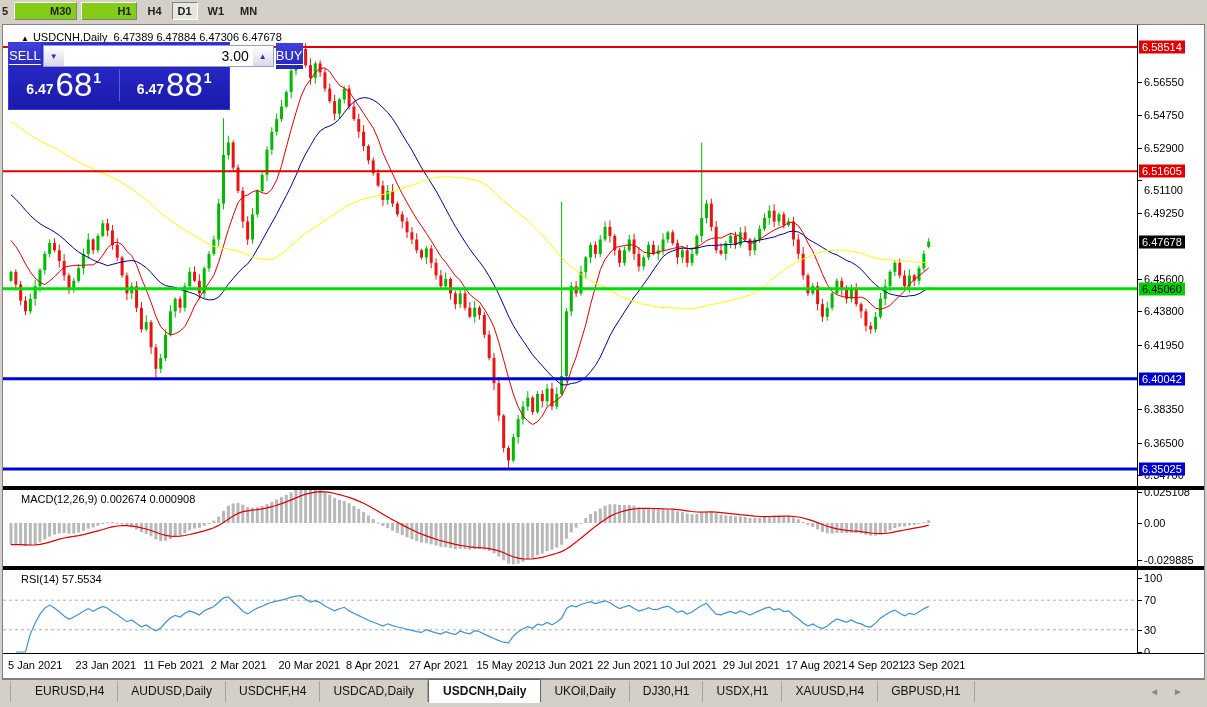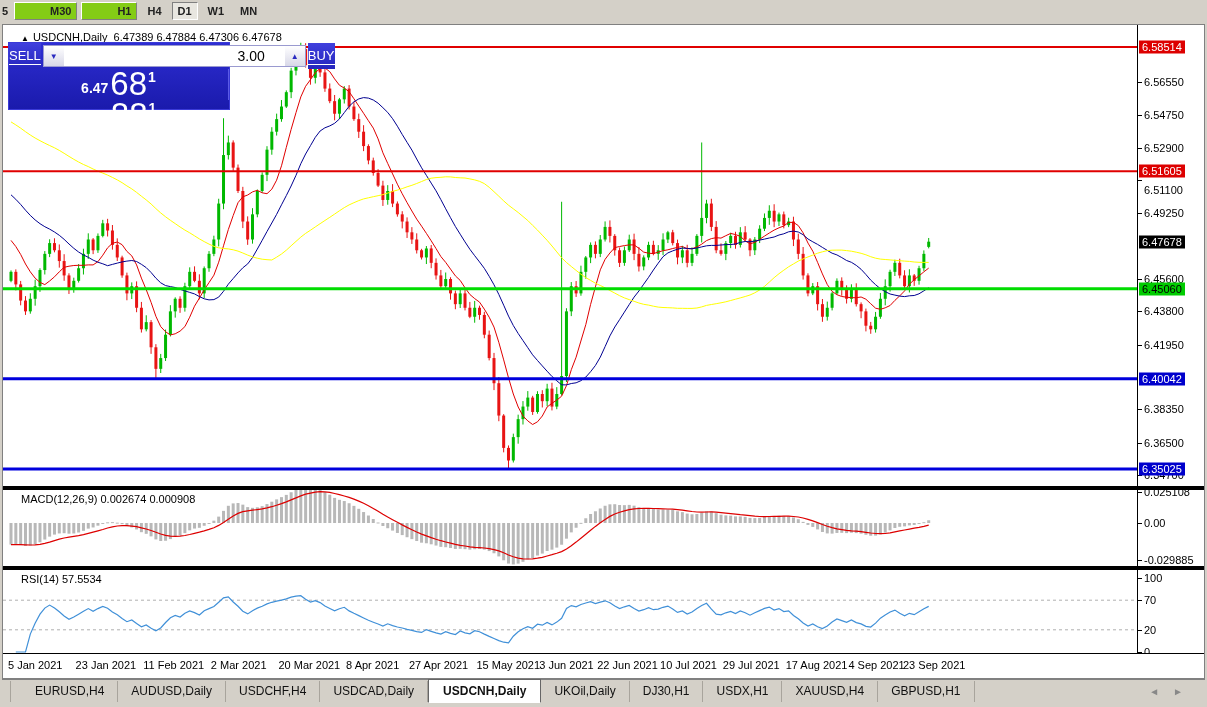--- a/index.html
+++ b/index.html
@@ -49,22 +49,22 @@
   .tp-row1{display:flex;height:26px;align-items:stretch;}
   .tp-btn{
     width:56px;display:flex;align-items:center;justify-content:center;
     background:linear-gradient(#4040dd,#2525bd);font-size:13px;color:#fff;cursor:pointer;
   }
   .tp-btn span{border-bottom:1px solid #fff;padding-bottom:1px;}
   .tp-spin{flex:1;display:flex;margin:2px 2px;background:#f4f4f8;border:1px solid #9a9ad0;box-sizing:border-box;}
   .tp-spin-btn{width:20px;display:flex;align-items:center;justify-content:center;
     background:linear-gradient(#ffffff,#d8d8e8);color:#2a2ac0;font-size:8px;cursor:pointer;}
   .tp-spin-val{flex:1;border:none;background:#fff;text-align:right;font-size:14px;color:#000;
-    font-family:"Liberation Sans",sans-serif;padding:0 20px;min-width:0;}
-  .tp-row2{display:flex;height:32px;flex-direction:column;}
+    font-family:"Liberation Sans",sans-serif;padding:0 4px;min-width:0;}
+  .tp-row2{display:flex;height:32px;}
   .tp-price{flex:1;display:flex;align-items:flex-end;justify-content:center;padding-bottom:1px;}
   .tp-price:first-child{border-right:1px solid #5a5ae6;}
   .tp-small{font-size:14px;font-weight:bold;margin:0 2px 3px 0;}
   .tp-big{font-size:33px;line-height:30px;}
   .tp-sup{font-size:14px;font-weight:bold;margin:0 0 14px 1px;}
   
   .date-axis{position:absolute;left:0;width:1201px;height:24px;background:#fff;border-top:1px solid #000;box-sizing:border-box;}
   .date-label{position:absolute;top:5px;font-size:11px;color:#000;white-space:nowrap;}
   
   .tabbar{
@@ -767,21 +767,21 @@
           <line x1="0" x2="1134" y1="59.8" y2="59.8" stroke="#b0b0b0" stroke-width="1" stroke-dasharray="3,3"></line>
           <polyline points="12.8,82.0 17.7,82.0 22.5,82.0 27.3,64.1 32.1,53.2 37.0,44.2 41.8,38.1 46.6,35.1 51.5,38.1 56.3,41.8 61.1,45.9 66.0,49.3 70.8,47.0 75.6,44.2 80.5,41.3 85.3,38.6 90.1,41.3 94.9,38.6 99.8,36.5 104.6,38.3 109.4,41.9 114.3,44.8 119.1,48.5 123.9,51.7 128.8,50.0 133.6,53.6 138.4,56.8 143.2,54.9 148.1,58.3 152.9,60.7 157.7,58.0 162.6,52.5 167.4,47.8 172.2,45.5 177.1,47.0 181.9,43.2 186.7,40.9 191.5,42.6 196.4,45.0 201.2,40.7 206.0,38.6 210.9,36.5 215.7,32.2 220.5,27.8 225.3,26.9 230.2,32.0 235.0,36.3 239.8,41.2 244.7,43.9 249.5,40.7 254.3,38.1 259.2,36.3 264.0,33.9 268.8,32.3 273.6,31.2 278.5,30.1 283.3,28.9 288.1,27.2 293.0,26.2 297.8,25.7 302.6,29.3 307.5,32.0 312.3,30.6 317.1,32.6 321.9,36.0 326.8,38.5 331.6,40.9 336.4,38.8 341.3,37.3 346.1,40.9 350.9,43.3 355.8,45.6 360.6,48.0 365.4,50.3 370.3,52.2 375.1,54.0 379.9,56.0 384.7,53.8 389.6,55.6 394.4,57.0 399.2,58.0 404.1,59.4 408.9,60.3 413.7,61.6 418.6,62.4 423.4,59.6 428.2,61.4 433.0,62.9 437.9,64.1 442.7,61.7 447.5,63.4 452.4,64.6 457.2,61.0 462.0,62.8 466.9,63.8 471.7,60.7 476.5,61.7 481.3,64.1 486.2,66.4 491.0,68.5 495.8,70.6 500.7,72.2 505.5,72.8 510.3,66.2 515.2,61.7 520.0,58.7 524.8,56.7 529.6,58.3 534.5,54.2 539.3,55.2 544.1,52.4 549.0,54.9 553.8,52.1 558.6,48.3 563.5,38.4 568.3,35.6 573.1,36.9 577.9,34.5 582.8,33.0 587.6,31.7 592.4,33.6 597.3,32.1 602.1,30.8 606.9,32.8 611.8,36.0 616.6,38.6 621.4,36.8 626.2,35.4 631.1,38.5 635.9,41.1 640.7,39.7 645.6,37.7 650.4,39.7 655.2,39.1 660.0,37.3 664.9,36.1 669.7,38.9 674.5,42.4 679.4,41.0 684.2,44.0 689.0,42.0 693.9,38.5 698.7,35.5 703.5,33.3 708.4,39.2 713.2,44.2 718.0,44.9 722.8,42.8 727.7,41.4 732.5,43.5 737.3,41.0 742.2,42.7 747.0,45.2 751.8,42.8 756.6,40.6 761.5,38.4 766.3,37.1 771.1,40.1 776.0,38.6 780.8,41.6 785.6,40.8 790.5,45.5 795.3,48.8 800.1,53.0 805.0,56.0 809.8,54.0 814.6,56.8 819.4,58.6 824.3,56.0 829.1,52.0 833.9,48.9 838.8,50.6 843.6,52.3 848.4,49.9 853.3,52.6 858.1,53.9 862.9,56.4 867.7,57.0 872.6,53.1 877.4,48.2 882.2,45.1 887.1,42.0 891.9,40.1 896.7,43.3 901.6,45.8 906.4,43.3 911.2,44.7 916.0,41.8 920.9,38.8 925.7,36.4" fill="none" stroke="#4090d8" stroke-width="1.2"></polyline>
         </svg>
     </div>
     <div class="axis" id="rsi-axis">
         <div class="axis-tick" style="top: 8px;"></div>
         <div class="axis-label" style="top: 8px;">100</div>
         <div class="axis-tick" style="top: 30.2px;"></div>
         <div class="axis-label" style="top: 30.2px;">70</div>
         <div class="axis-tick" style="top: 59.8px;"></div>
-        <div class="axis-label" style="top: 59.8px;">20</div>
+        <div class="axis-label" style="top: 59.8px;">30</div>
         <div class="axis-tick" style="top: 82px;"></div>
         <div class="axis-label" style="top: 82px;">0</div>
       </div>
   </div>
 
   <div class="date-axis" style="top:628px;padding-left:41px;" id="date-axis">
       <div class="date-label" style="left: 5px;">5 Jan 2021</div>
       <div class="date-label" style="left: 72.62px;">23 Jan 2021</div>
       <div class="date-label" style="left: 140.24px;">11 Feb 2021</div>
       <div class="date-label" style="left: 207.86px;">2 Mar 2021</div>

